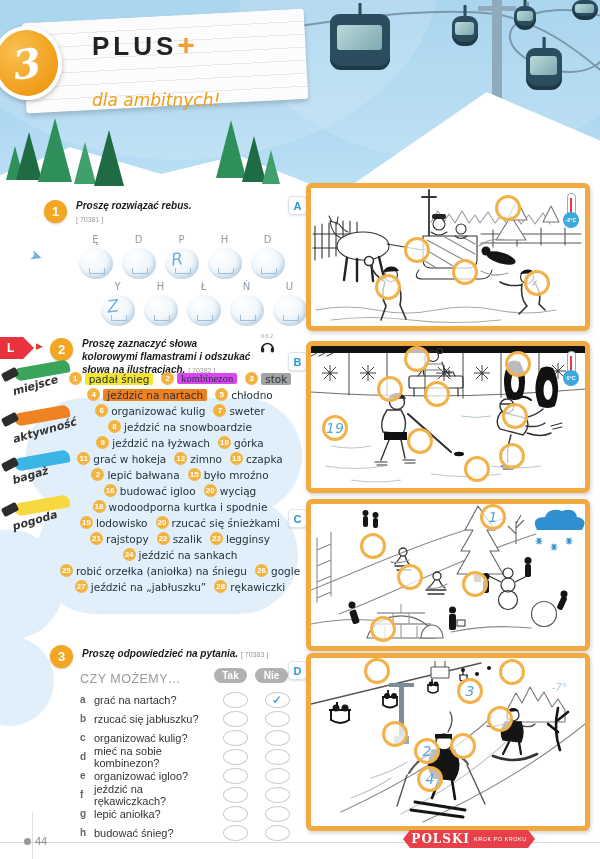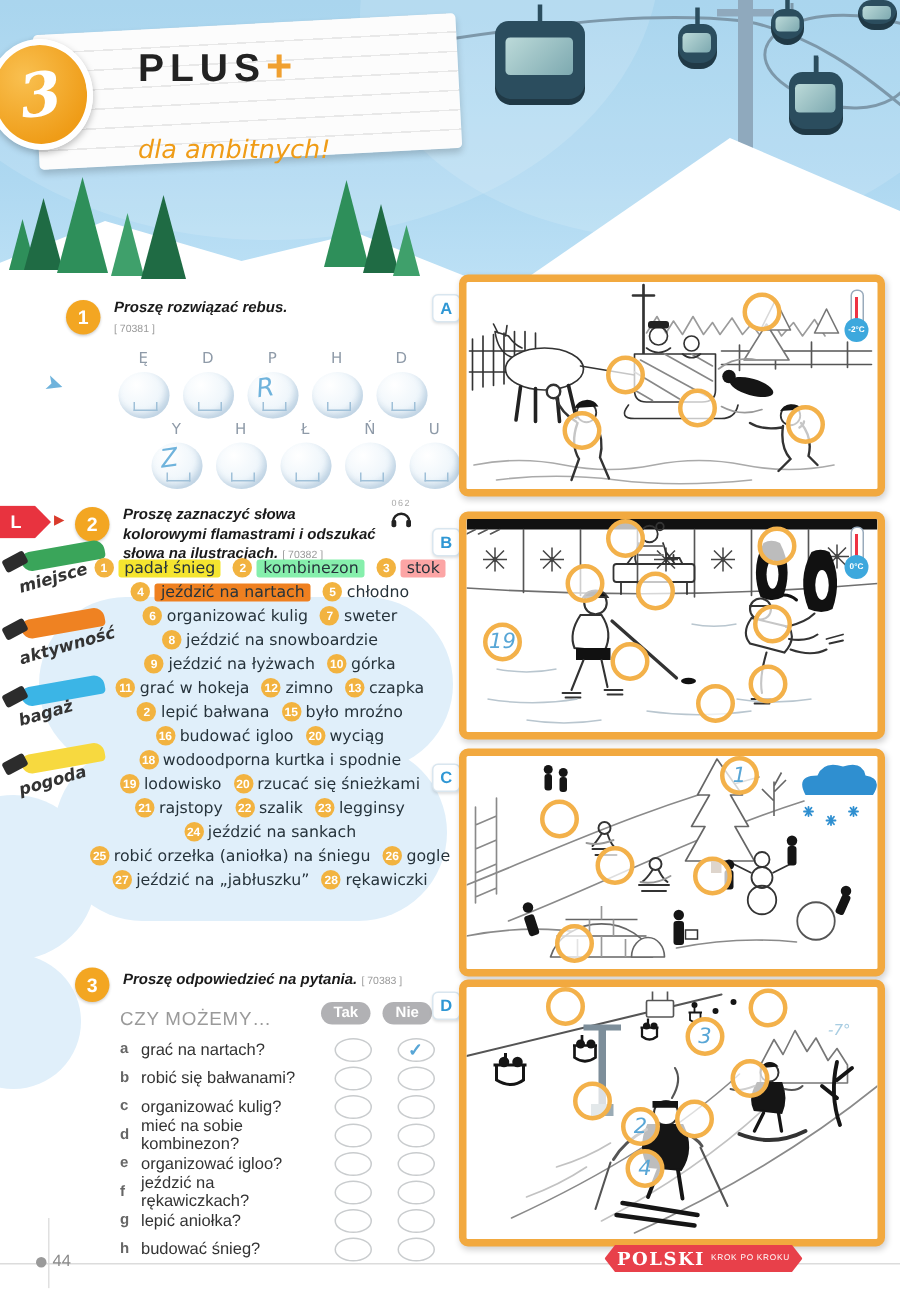--- a/index.html
+++ b/index.html
@@ -302,25 +302,25 @@
         <span class="mlabel">pogoda</span>
       </div>
     </div>
   <div class="words">
       <span class="word-item">
         <span class="word-num">1</span>
         <span class="word-text hl" style="background: rgb(245, 229, 47);">padał śnieg</span>
       </span>
       <span class="word-item">
         <span class="word-num">2</span>
-        <span class="word-text hl" style="background: #86efac;">kombinezon</span>
+        <span class="word-text hl" style="background: #d946ef; font-family: Liberation Serif, serif;">kombinezon</span>
       </span>
       <span class="word-item">
         <span class="word-num">3</span>
-        <span class="word-text hl" style="background: #fca5a5;">stok</span>
+        <span class="word-text hl" style="background: #a3a3a3;">stok</span>
       </span>
       <span class="word-item">
         <span class="word-num">4</span>
         <span class="word-text hl" style="background: rgb(239, 128, 32);">jeździć na nartach</span>
       </span>
       <span class="word-item">
         <span class="word-num">5</span>
         <span class="word-text">chłodno</span>
       </span>
       <span class="word-item">
@@ -437,21 +437,21 @@
             <span class="oval"></span>
           </span>
           <span class="t3-cell">
             <span class="oval">
               <span>✓</span>
             </span>
           </span>
         </div>
         <div class="t3-row">
           <span class="t3-letter">b</span>
-          <span class="t3-q">robić się bałwanami?</span>
+          <span class="t3-q">rzucać się jabłuszku?</span>
           <span class="t3-cell">
             <span class="oval"></span>
           </span>
           <span class="t3-cell">
             <span class="oval"></span>
           </span>
         </div>
         <div class="t3-row">
           <span class="t3-letter">c</span>
           <span class="t3-q">organizować kulig?</span>

